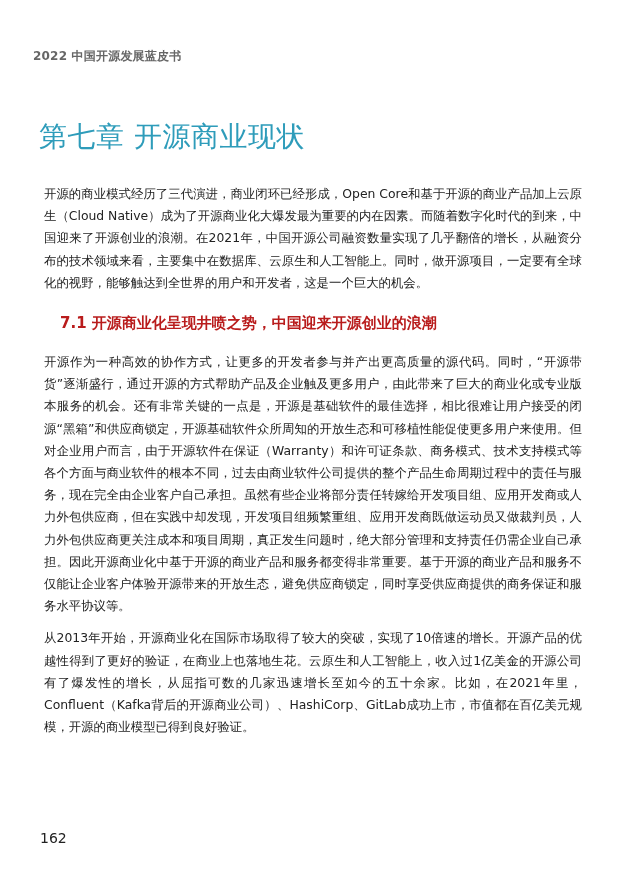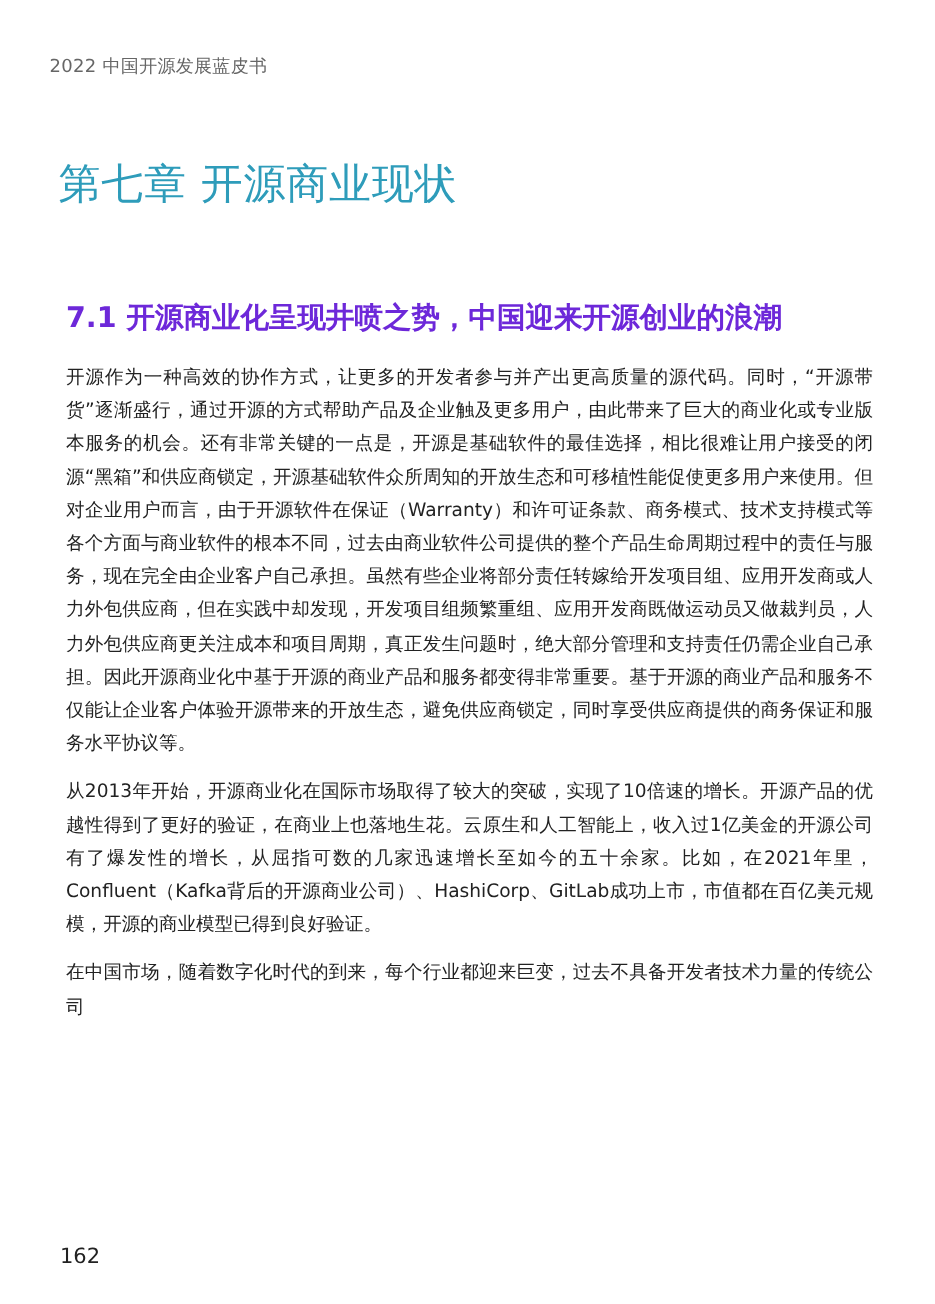--- a/index.html
+++ b/index.html
@@ -1,31 +1,31 @@
 <!DOCTYPE html>
 <html><head>
 <meta charset="utf-8">
 <style>
   html, body { margin:0; padding:0; background:#ffffff; }
   body { width:623px; height:869px; position:relative; overflow:hidden;
          font-family:"DejaVu Sans","Liberation Sans",sans-serif; color:#1f1f1f; }
-  .running-header { position:absolute; left:33px; top:36px; font-size:12px; color:#666666; letter-spacing:0.2px; }
-  .chapter-title { position:absolute; left:39px; top:104px; font-size:28px; color:#2e9cba; margin:0; font-weight:normal; letter-spacing:0.5px; }
+  .running-header { position:absolute; left:33px; top:48px; font-size:12px; color:#666666; letter-spacing:0.2px;font-weight:bold; }
+  .chapter-title { position:absolute; left:39px; top:118px; font-size:28px; color:#2e9cba; margin:0; font-weight:normal; letter-spacing:0.5px; }
   .content { position:absolute; left:44px; top:183px; width:538px; }
   p.para { margin:0 0 10px 0; font-size:12.4px; line-height:22.2px; text-align:justify; color:#222; }
-  .section-heading { margin:18px 0 17px 0; font-size:19px; font-weight:bold; color:#6d28d9; line-height:22px; }
+  .section-heading { margin:18px 0 17px 16px; font-size:15px; font-weight:bold; color:#b91c1c; line-height:22px; }
   .page-number { position:absolute; left:40px; top:830px; font-size:14px; color:#222; }
 </style>
 </head>
 <body>
 
 <div class="running-header">2022 中国开源发展蓝皮书</div>
 
 <h1 class="chapter-title">第七章 开源商业现状</h1>
 
 <div class="content">
+  <p class="para">开源的商业模式经历了三代演进，商业闭环已经形成，Open Core和基于开源的商业产品加上云原生（Cloud Native）成为了开源商业化大爆发最为重要的内在因素。而随着数字化时代的到来，中国迎来了开源创业的浪潮。在2021年，中国开源公司融资数量实现了几乎翻倍的增长，从融资分布的技术领域来看，主要集中在数据库、云原生和人工智能上。同时，做开源项目，一定要有全球化的视野，能够触达到全世界的用户和开发者，这是一个巨大的机会。</p>
   <div class="section-heading">7.1 开源商业化呈现井喷之势，中国迎来开源创业的浪潮</div>
   <p class="para">开源作为一种高效的协作方式，让更多的开发者参与并产出更高质量的源代码。同时，“开源带货”逐渐盛行，通过开源的方式帮助产品及企业触及更多用户，由此带来了巨大的商业化或专业版本服务的机会。还有非常关键的一点是，开源是基础软件的最佳选择，相比很难让用户接受的闭源“黑箱”和供应商锁定，开源基础软件众所周知的开放生态和可移植性能促使更多用户来使用。但对企业用户而言，由于开源软件在保证（Warranty）和许可证条款、商务模式、技术支持模式等各个方面与商业软件的根本不同，过去由商业软件公司提供的整个产品生命周期过程中的责任与服务，现在完全由企业客户自己承担。虽然有些企业将部分责任转嫁给开发项目组、应用开发商或人力外包供应商，但在实践中却发现，开发项目组频繁重组、应用开发商既做运动员又做裁判员，人力外包供应商更关注成本和项目周期，真正发生问题时，绝大部分管理和支持责任仍需企业自己承担。因此开源商业化中基于开源的商业产品和服务都变得非常重要。基于开源的商业产品和服务不仅能让企业客户体验开源带来的开放生态，避免供应商锁定，同时享受供应商提供的商务保证和服务水平协议等。</p>
   <p class="para">从2013年开始，开源商业化在国际市场取得了较大的突破，实现了10倍速的增长。开源产品的优越性得到了更好的验证，在商业上也落地生花。云原生和人工智能上，收入过1亿美金的开源公司有了爆发性的增长，从屈指可数的几家迅速增长至如今的五十余家。比如，在2021年里，Confluent（Kafka背后的开源商业公司）、HashiCorp、GitLab成功上市，市值都在百亿美元规模，开源的商业模型已得到良好验证。</p>
-  <p class="para">在中国市场，随着数字化时代的到来，每个行业都迎来巨变，过去不具备开发者技术力量的传统公司</p>
 </div>
 
 <div class="page-number">162</div>
 
 </body></html>

